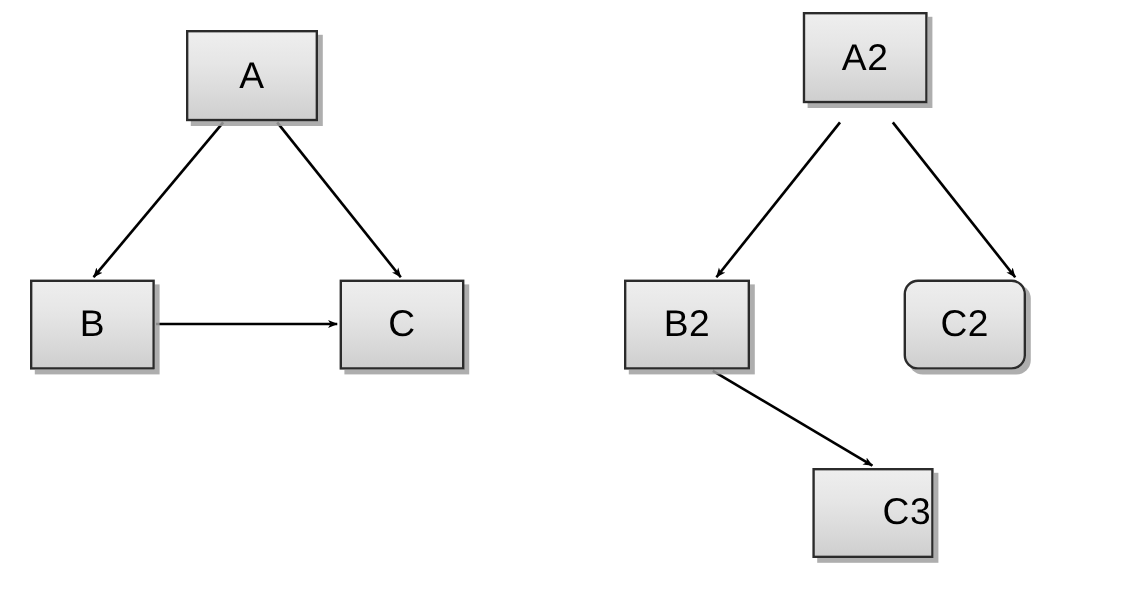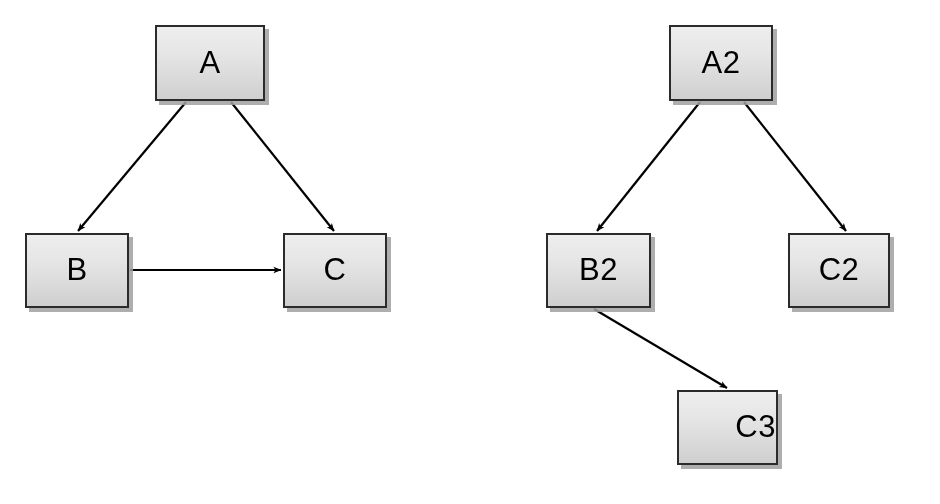--- a/index.html
+++ b/index.html
@@ -72,27 +72,27 @@
   <div id="nodes-group">
       <div class="node" style="left: 155px; top: 25px; width: 110px; height: 76px;">
         <span class="node-label">A</span>
       </div>
       <div class="node" style="left: 25px; top: 233px; width: 104px; height: 75px;">
         <span class="node-label">B</span>
       </div>
       <div class="node" style="left: 283px; top: 233px; width: 104px; height: 75px;">
         <span class="node-label">C</span>
       </div>
-      <div class="node" style="left: 669px; top: 25px; width: 104px; height: 76px;">
+      <div class="node" style="left: 669px; top: 10px; width: 104px; height: 76px;">
         <span class="node-label">A2</span>
       </div>
-      <div class="node" style="left: 546px; top: 233px; width: 105px; height: 75px;">
+      <div class="node" style="left: 520px; top: 233px; width: 105px; height: 75px;">
         <span class="node-label">B2</span>
       </div>
-      <div class="node" style="left: 788px; top: 233px; width: 102px; height: 75px;">
+      <div class="node" style="left: 753px; top: 233px; width: 102px; height: 75px; border-radius: 12px;">
         <span class="node-label">C2</span>
       </div>
       <div class="node" style="left: 677px; top: 390px; width: 101px; height: 75px; justify-content: flex-end;">
         <span class="node-label">C3</span>
       </div>
     </div>
 
 </div>
 
 </body></html>

